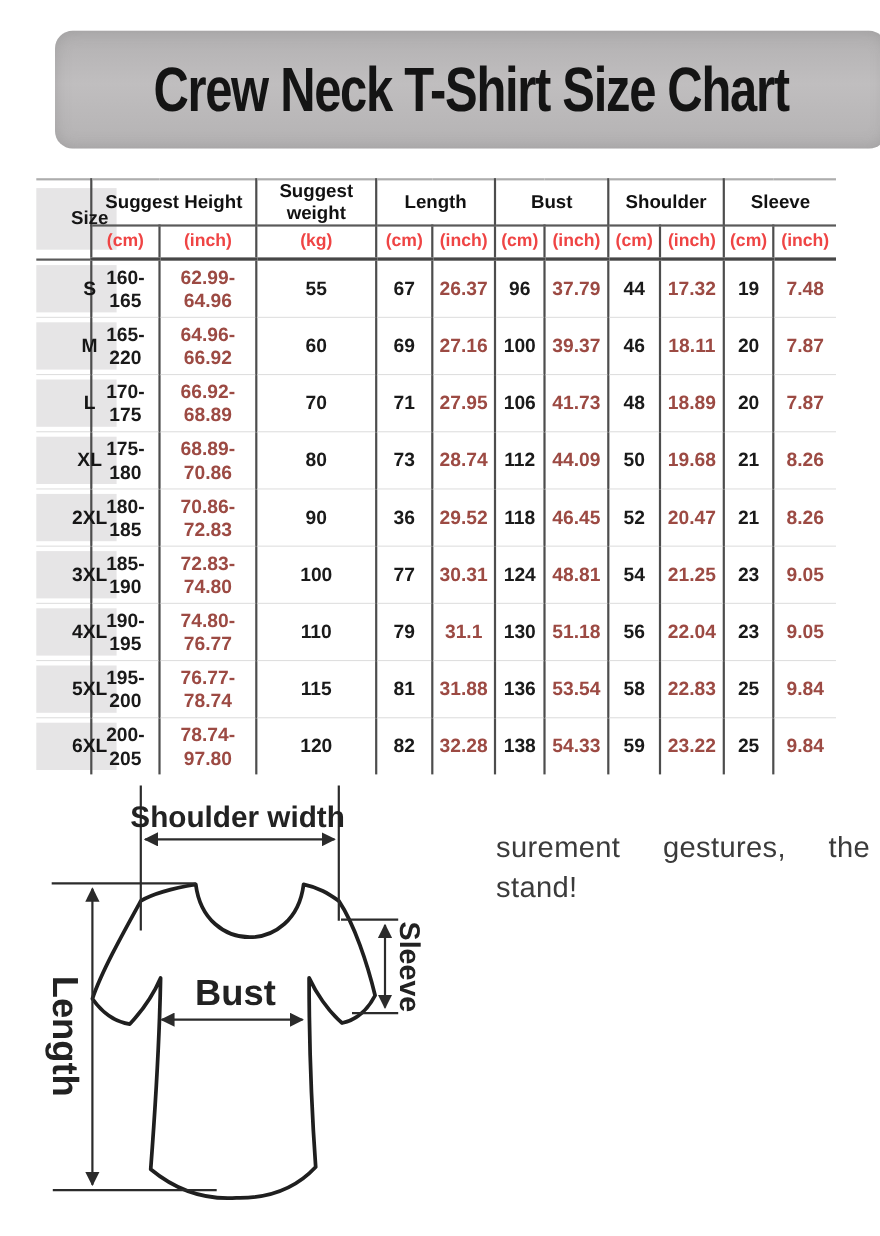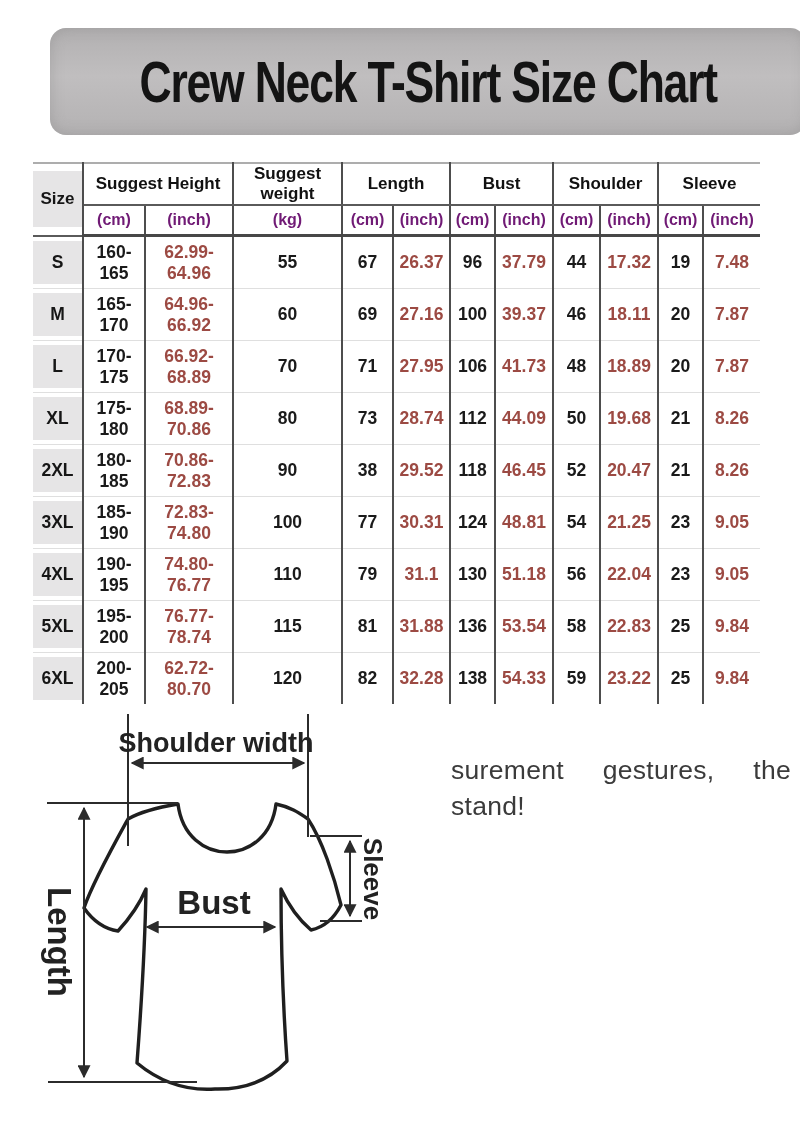--- a/index.html
+++ b/index.html
@@ -31,31 +31,31 @@
   }
   .size-table th:not(:last-child),.size-table td:not(:last-child){
     border-right:2px solid #4d4d4d;
   }
   .size-table tr.group-row th{
     height:38px;font-size:17px;color:#111;
     border-top:2px solid #adadad;border-bottom:2px solid #5a5a5a;
   }
   .size-table th.corner{border-top:none;border-bottom:3px solid #474747;}
   .size-table tr.unit-row th{
-    height:28px;font-size:16px;color:#701a75;border-bottom:3px solid #474747;
+    height:28px;font-size:16px;color:#ef4444;border-bottom:3px solid #474747;
   }
   .size-table th.inch-h{color:#b5544e;}
   .size-table tbody td{height:51px;font-size:17.5px;color:#1a1a1a;}
   .size-table tbody tr:not(:first-child) td{border-top:1px solid #dfdfdf;}
   .size-table tbody td.inch{color:#9c4a43;}
   .size-table td.size-cell{vertical-align:middle;}
   .size-box{
     width:100%;height:43px;background:#e6e5e6;
     display:flex;align-items:center;justify-content:center;
-    font-weight:700;color:#161616;font-size:17.5px;
+    font-weight:700;color:#161616;font-size:17.5px;padding-left:24px;
   }
   .corner-box{height:56px;font-size:17px;}
 
   
   .diagram{position:absolute;left:10px;top:700px;width:430px;height:424px;}
   .diagram .shirt{fill:#ffffff;stroke:#1f1f1f;stroke-width:3.4;stroke-linejoin:round;stroke-linecap:round;}
   .diagram .mline{stroke:#2b2b2b;stroke-width:2;fill:none;}
   .diagram .arrowhead{fill:#2b2b2b;}
   .diagram text{fill:#222;font-family:"Liberation Sans",sans-serif;font-weight:600;}
 
@@ -129,21 +129,21 @@
         <td class="inch">37.79</td>
         <td>44</td>
         <td class="inch">17.32</td>
         <td>19</td>
         <td class="inch">7.48</td>
       </tr>
       <tr>
         <td class="size-cell">
           <div class="size-box">M</div>
         </td>
-        <td>165-170</td>
+        <td>165-220</td>
         <td class="inch">64.96-66.92</td>
         <td>60</td>
         <td>69</td>
         <td class="inch">27.16</td>
         <td>100</td>
         <td class="inch">39.37</td>
         <td>46</td>
         <td class="inch">18.11</td>
         <td>20</td>
         <td class="inch">7.87</td>
@@ -180,21 +180,21 @@
         <td>21</td>
         <td class="inch">8.26</td>
       </tr>
       <tr>
         <td class="size-cell">
           <div class="size-box">2XL</div>
         </td>
         <td>180-185</td>
         <td class="inch">70.86-72.83</td>
         <td>90</td>
-        <td>38</td>
+        <td>36</td>
         <td class="inch">29.52</td>
         <td>118</td>
         <td class="inch">46.45</td>
         <td>52</td>
         <td class="inch">20.47</td>
         <td>21</td>
         <td class="inch">8.26</td>
       </tr>
       <tr>
         <td class="size-cell">
@@ -242,21 +242,21 @@
         <td>58</td>
         <td class="inch">22.83</td>
         <td>25</td>
         <td class="inch">9.84</td>
       </tr>
       <tr>
         <td class="size-cell">
           <div class="size-box">6XL</div>
         </td>
         <td>200-205</td>
-        <td class="inch">62.72-80.70</td>
+        <td class="inch">78.74-97.80</td>
         <td>120</td>
         <td>82</td>
         <td class="inch">32.28</td>
         <td>138</td>
         <td class="inch">54.33</td>
         <td>59</td>
         <td class="inch">23.22</td>
         <td>25</td>
         <td class="inch">9.84</td>
       </tr>

